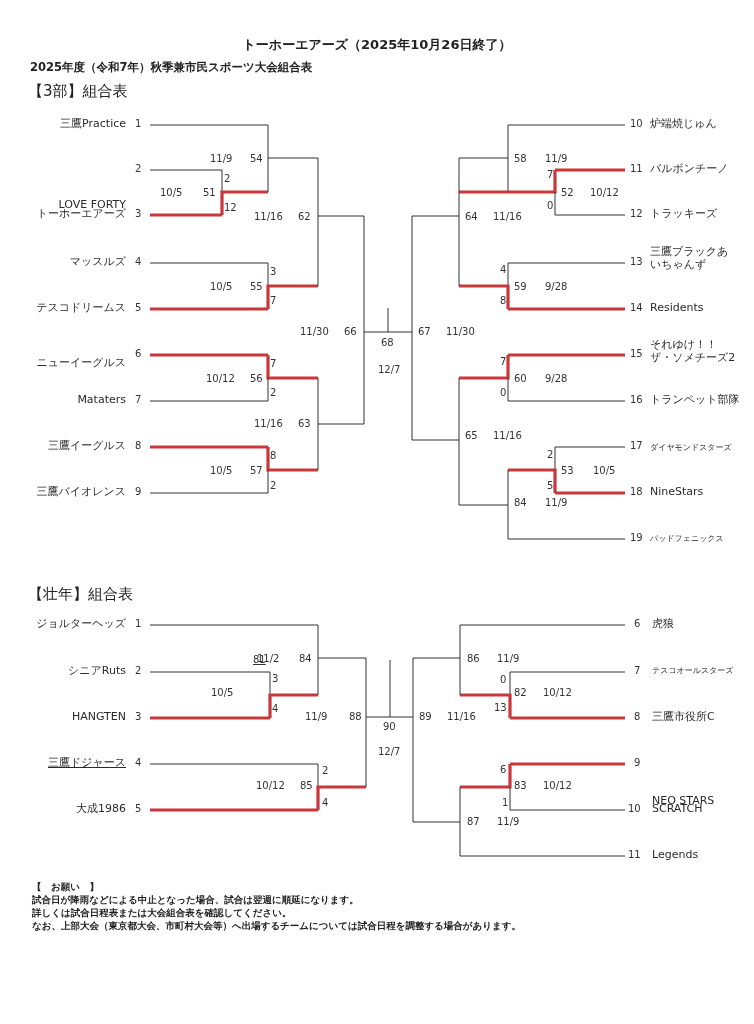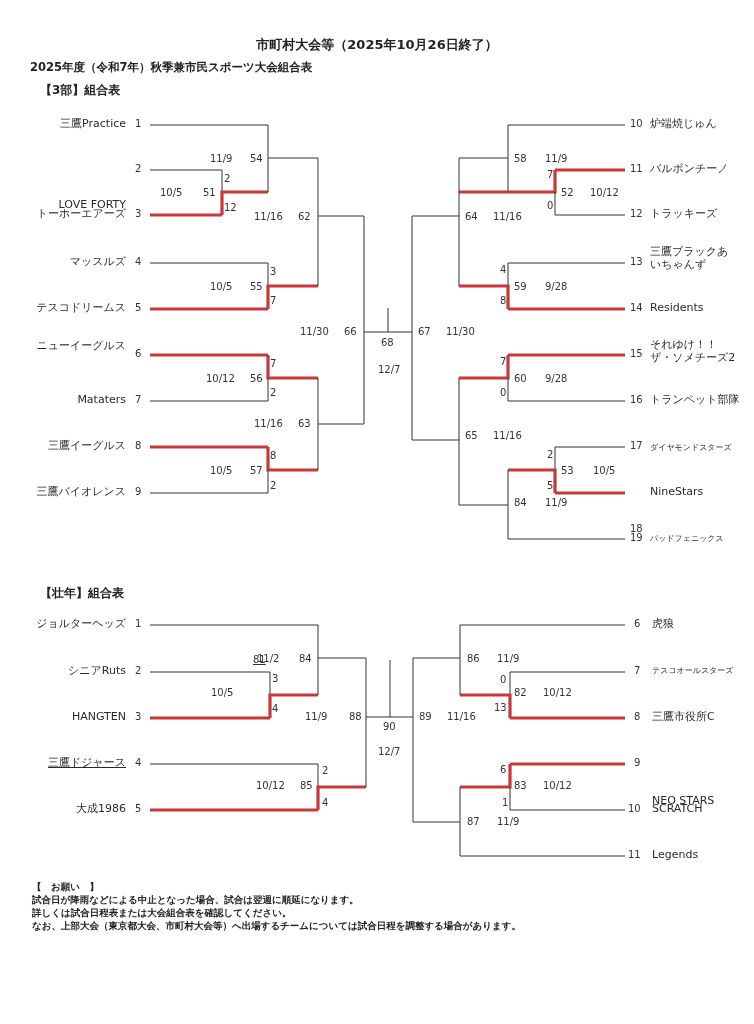--- a/index.html
+++ b/index.html
@@ -1,34 +1,34 @@
 <!DOCTYPE html>
 <html><head>
 <meta charset="utf-8">
 <style>
   html, body { margin:0; padding:0; }
   body { width:754px; height:1024px; background:#ffffff; position:relative; overflow:hidden;
          font-family:"DejaVu Sans","Liberation Sans",sans-serif; color:#2a2a2a; }
   .abs { position:absolute; white-space:nowrap; }
   .title { left:0; width:754px; top:36px; text-align:center; font-size:13px; font-weight:bold; color:#222; }
   .subtitle { left:30px; top:60px; font-size:11.5px; font-weight:bold; color:#222; }
-  .sect { left:40px; font-size:12px; font-weight:bold; color:#222; }
+  .sect { left:28px; font-size:15px; font-weight:normal; color:#222; }
   .team { font-size:11px; color:#2a2a2a; line-height:14px; }
   .team.l { text-align:right; }
   .num { font-size:10px; color:#333; line-height:12px; }
   .small { font-size:8px; }
   .score { font-size:10px; color:#333; line-height:12px; }
   .note { left:32px; font-size:9.5px; font-weight:bold; color:#222; line-height:12px; }
   svg#lines { position:absolute; left:0; top:0; }
   .multi { line-height:13px; }
 </style>
 </head>
 <body>
 
-<div class="abs title">市町村大会等（2025年10月26日終了）</div>
+<div class="abs title">トーホーエアーズ（2025年10月26日終了）</div>
 <div class="abs subtitle">2025年度（令和7年）秋季兼市民スポーツ大会組合表</div>
 <div class="abs sect" style="top:82px">【3部】組合表</div>
 <div class="abs sect" style="top:585px">【壮年】組合表</div>
 
 <svg id="lines" width="754" height="1024">
     <polyline points="150,125 268,125" fill="none" stroke="#333333" stroke-width="1"></polyline>
     <polyline points="150,170 222,170" fill="none" stroke="#333333" stroke-width="1"></polyline>
     <polyline points="150,215 222,215" fill="none" stroke="#c8383b" stroke-width="3.2"></polyline>
     <polyline points="150,263 268,263" fill="none" stroke="#333333" stroke-width="1"></polyline>
     <polyline points="150,309 268,309" fill="none" stroke="#c8383b" stroke-width="3.2"></polyline>
@@ -118,37 +118,37 @@
     <div class="abs team l" style="right: 628px; text-align: right; top: 117px;">三鷹Practice</div>
     <div class="abs num" style="left: 135px; top: 118px;">1</div>
     <div class="abs team l" style="right: 628px; text-align: right; top: 162px; margin-top: 36px;">LOVE FORTY</div>
     <div class="abs num" style="left: 135px; top: 163px;">2</div>
     <div class="abs team l" style="right: 628px; text-align: right; top: 207px; margin-left: 48px;">トーホーエアーズ</div>
     <div class="abs num" style="left: 135px; top: 208px;">3</div>
     <div class="abs team l" style="right: 628px; text-align: right; top: 255px;">マッスルズ</div>
     <div class="abs num" style="left: 135px; top: 256px;">4</div>
     <div class="abs team l" style="right: 628px; text-align: right; top: 301px;">テスコドリームス</div>
     <div class="abs num" style="left: 135px; top: 302px;">5</div>
-    <div class="abs team l" style="right: 628px; text-align: left; top: 339px;">ニューイーグルス</div>
+    <div class="abs team l" style="right: 628px; text-align: left; top: 356px;">ニューイーグルス</div>
     <div class="abs num" style="left: 135px; top: 348px;">6</div>
     <div class="abs team l" style="right: 628px; text-align: right; top: 393px;">Mataters</div>
     <div class="abs num" style="left: 135px; top: 394px;">7</div>
     <div class="abs team l" style="right: 628px; text-align: right; top: 439px;">三鷹イーグルス</div>
     <div class="abs num" style="left: 135px; top: 440px;">8</div>
     <div class="abs team l" style="right: 628px; text-align: center; top: 485px;">三鷹バイオレンス</div>
     <div class="abs num" style="left: 135px; top: 486px;">9</div>
     <div class="abs num" style="left: 630px; top: 118px;">10</div>
     <div class="abs num" style="left: 630px; top: 163px;">11</div>
     <div class="abs num" style="left: 630px; top: 208px;">12</div>
     <div class="abs num" style="left: 630px; top: 256px;">13</div>
     <div class="abs num" style="left: 630px; top: 302px;">14</div>
     <div class="abs num" style="left: 630px; top: 348px;">15</div>
     <div class="abs num" style="left: 630px; top: 394px;">16</div>
     <div class="abs num" style="left: 630px; top: 440px;">17</div>
-    <div class="abs num" style="left: 630px; top: 486px; margin-top: 37px;">18</div>
+    <div class="abs num" style="left: 630px; top: 486px;">18</div>
     <div class="abs num" style="left: 630px; top: 532px;">19</div>
     <div class="abs team" style="left: 650px; top: 117px;">炉端焼じゅん</div>
     <div class="abs team" style="left: 650px; top: 162px;">バルボンチーノ</div>
     <div class="abs team" style="left: 650px; top: 207px;">トラッキーズ</div>
     <div class="abs team multi" style="left: 650px; top: 245px;"><span>三鷹ブラックあ</span><br><span>いちゃんず</span></div>
     <div class="abs team" style="left: 650px; top: 301px;">Residents</div>
     <div class="abs team multi" style="left: 650px; top: 338px;"><span>それゆけ！！</span><br><span>ザ・ソメチーズ2</span></div>
     <div class="abs team" style="left: 650px; top: 393px;">トランペット部隊</div>
     <div class="abs team small" style="left: 650px; top: 441px;">ダイヤモンドスターズ</div>
     <div class="abs team" style="left: 650px; top: 485px;">NineStars</div>

